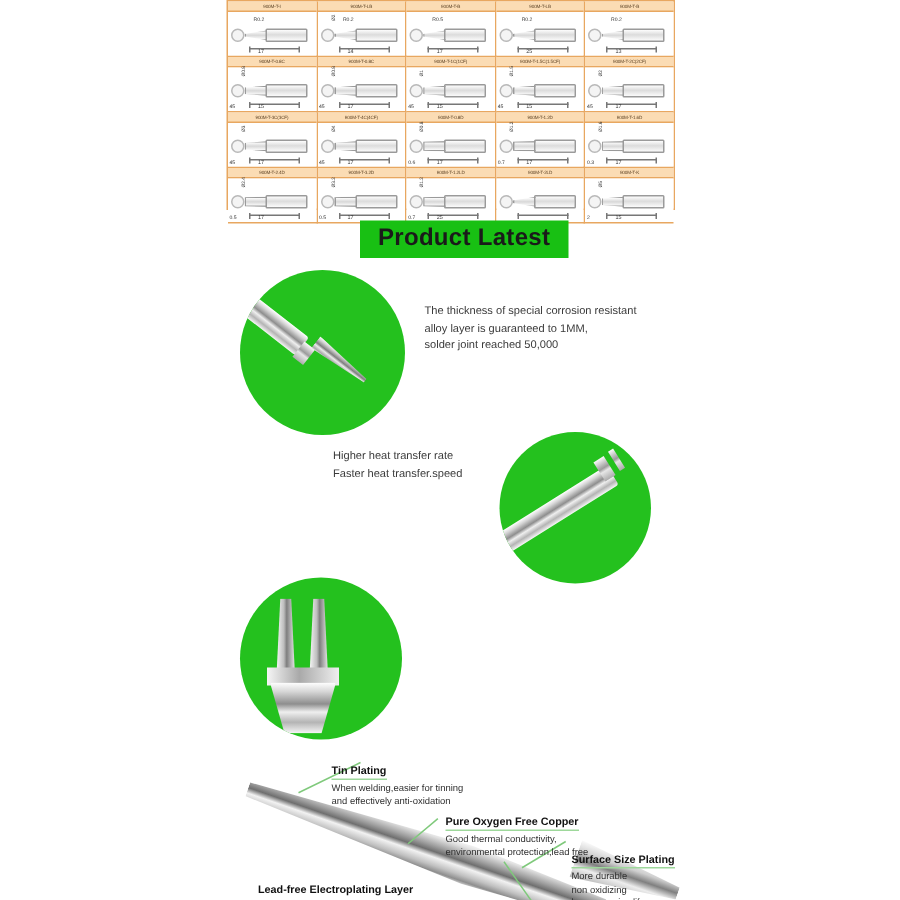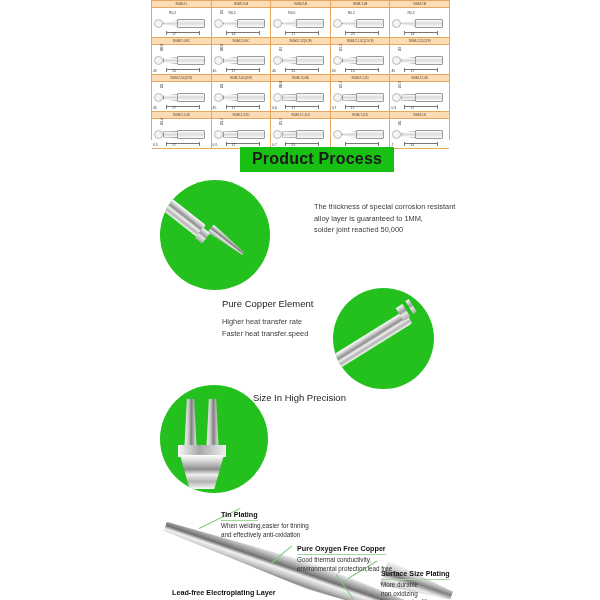--- a/index.html
+++ b/index.html
@@ -341,49 +341,48 @@
           <div class="tip-dim-top"></div>
           <div class="tip-dim-side">Ø5</div>
           <div class="tip-dim-bot">15</div>
           <div class="tip-dim-lo">2</div>
         </div>
       </div>
     </div>
   </div>
 
 <div id="banner">
-  <span>Product Process</span>
+  <span>Product Latest</span>
 </div>
 
 <div class="feature">
   <div class="fcircle" style="left:160px;top:180px;width:110px;height:110px;">
     <div class="m-tip">
       <div class="m-shaft" style="left:2px;top:30px;width:44px;height:15px;transform:rotate(38deg);"></div>
       <div class="m-band" style="left:38px;top:49px;width:9px;height:13px;transform:rotate(38deg);"></div>
       <div class="m-point" style="left:46px;top:56px;width:42px;height:10px;transform:rotate(38deg);
             clip-path:polygon(0 0,100% 36%,100% 64%,0 100%);"></div>
     </div>
   </div>
   <div style="position:absolute;left:283px;top:201px;width:215px;">
-    <p class="fbody" style="white-space:pre-line;margin-left:31px;">The thickness of special corrosion resistant
+    <p class="fbody" style="white-space:pre-line;">The thickness of special corrosion resistant
 alloy layer is guaranteed to 1MM,
 solder joint reached 50,000</p>
   </div>
 </div>
 
 <div class="feature">
   <div class="fcircle" style="left:333px;top:288px;width:101px;height:101px;">
     <div class="m-tip">
       <div class="m-shaft" style="left:-4px;top:44px;width:86px;height:15px;transform:rotate(-32deg);"></div>
       <div class="m-band" style="left:66px;top:17px;width:8px;height:15px;transform:rotate(-32deg);"></div>
       <div class="m-band" style="left:76px;top:11px;width:4px;height:15px;transform:rotate(-32deg);"></div>
     </div>
   </div>
   <div style="position:absolute;left:222px;top:298px;width:180px;">
-    <p class="ftitle">Pure Copper Element</p>
     <p class="fbody" style="white-space:pre-line;">Higher heat transfer rate
 Faster heat transfer.speed</p>
   </div>
 </div>
 
 <div class="feature">
   <div class="fcircle" style="left:160px;top:385px;width:108px;height:108px;">
     <div class="m-tip">
       <div class="m-point" style="left:24px;top:14px;width:13px;height:58px;
             background:linear-gradient(90deg,#fbfbfb,#bdbdbd 40%,#7e7e7e 55%,#ededed);
@@ -391,21 +390,20 @@
       <div class="m-point" style="left:46px;top:14px;width:13px;height:58px;
             background:linear-gradient(90deg,#fbfbfb,#bdbdbd 40%,#7e7e7e 55%,#ededed);
             clip-path:polygon(22% 0,78% 0,100% 100%,0 100%);"></div>
       <div class="m-band" style="left:18px;top:60px;width:48px;height:12px;
             background:linear-gradient(90deg,#f6f6f6,#a9a9a9 45%,#efefef);"></div>
       <div class="m-shaft" style="left:20px;top:70px;width:44px;height:34px;
             clip-path:polygon(0 0,100% 0,78% 100%,22% 100%);"></div>
     </div>
   </div>
   <div style="position:absolute;left:253px;top:392px;width:240px;">
-    <p class="ftitle">Size In High Precision</p>
   </div>
 </div>
 
 <div id="diagram">
 
   <div style="position:absolute;left:150px;top:8px;width:310px;height:78px;">
     <div style="position:absolute;left:20px;top:4px;width:250px;height:30px;
          transform:rotate(19deg);transform-origin:left top;
          background:linear-gradient(180deg,#ffffff 0%,#e2e2e2 14%,#9d9d9d 34%,#6f6f6f 46%,
                     #f2f2f2 58%,#c0c0c0 76%,#8e8e8e 88%,#fafafa 100%);

